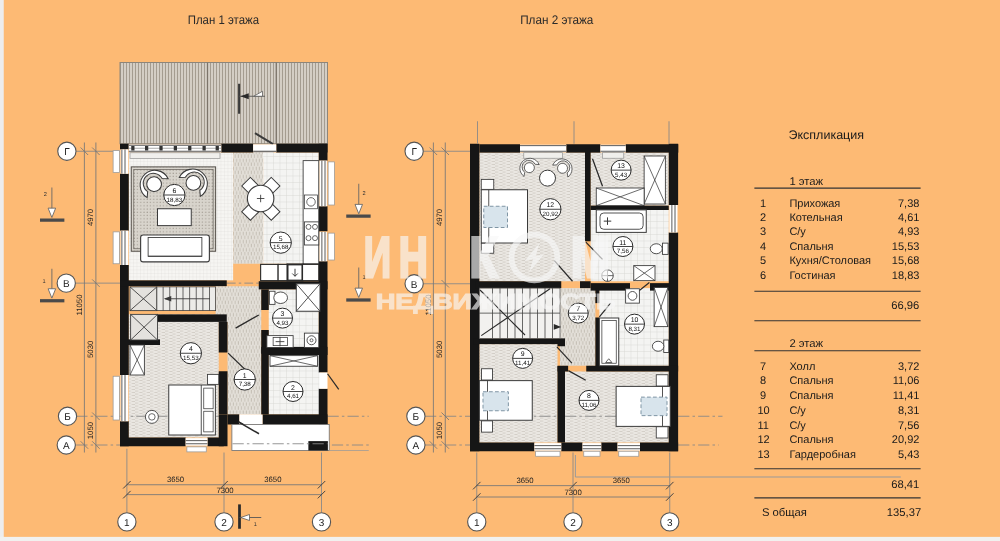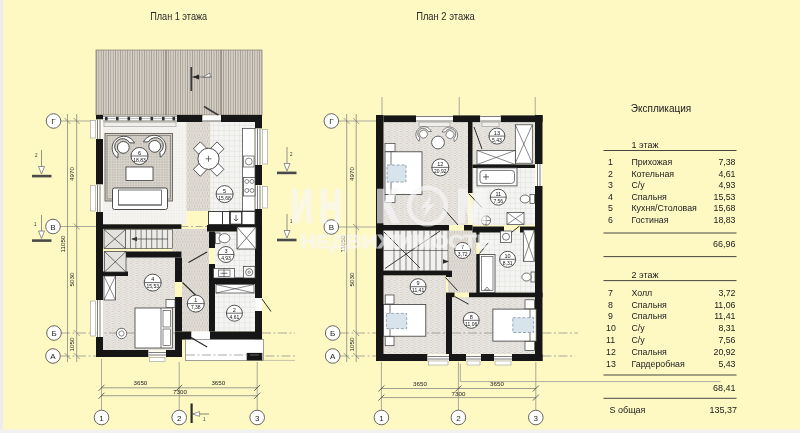--- a/index.html
+++ b/index.html
@@ -1,16 +1,16 @@
 <!DOCTYPE html>
 <html><head>
 <meta charset="utf-8">
 <style>
 html,body{margin:0;padding:0;background:#fff;width:800px;height:433px;overflow:hidden;font-family:"Liberation Sans",sans-serif;}
-#page{position:relative;width:800px;height:433px;background:#fef9c3;text-align:center;}
+#page{position:relative;width:800px;height:433px;background:#fdba74;text-align:center;}
 svg{position:absolute;left:0;top:0;}
 </style>
 </head>
 <body>
 <div id="page">
 <svg width="800" height="433" viewBox="0 0 800 433">
 <defs>
 <pattern id="roofp" width="2.4" height="10" patternUnits="userSpaceOnUse">
   <rect width="2.4" height="10" fill="#d4cec5"></rect>
   <rect width="0.8" height="10" fill="#a49c90"></rect>

